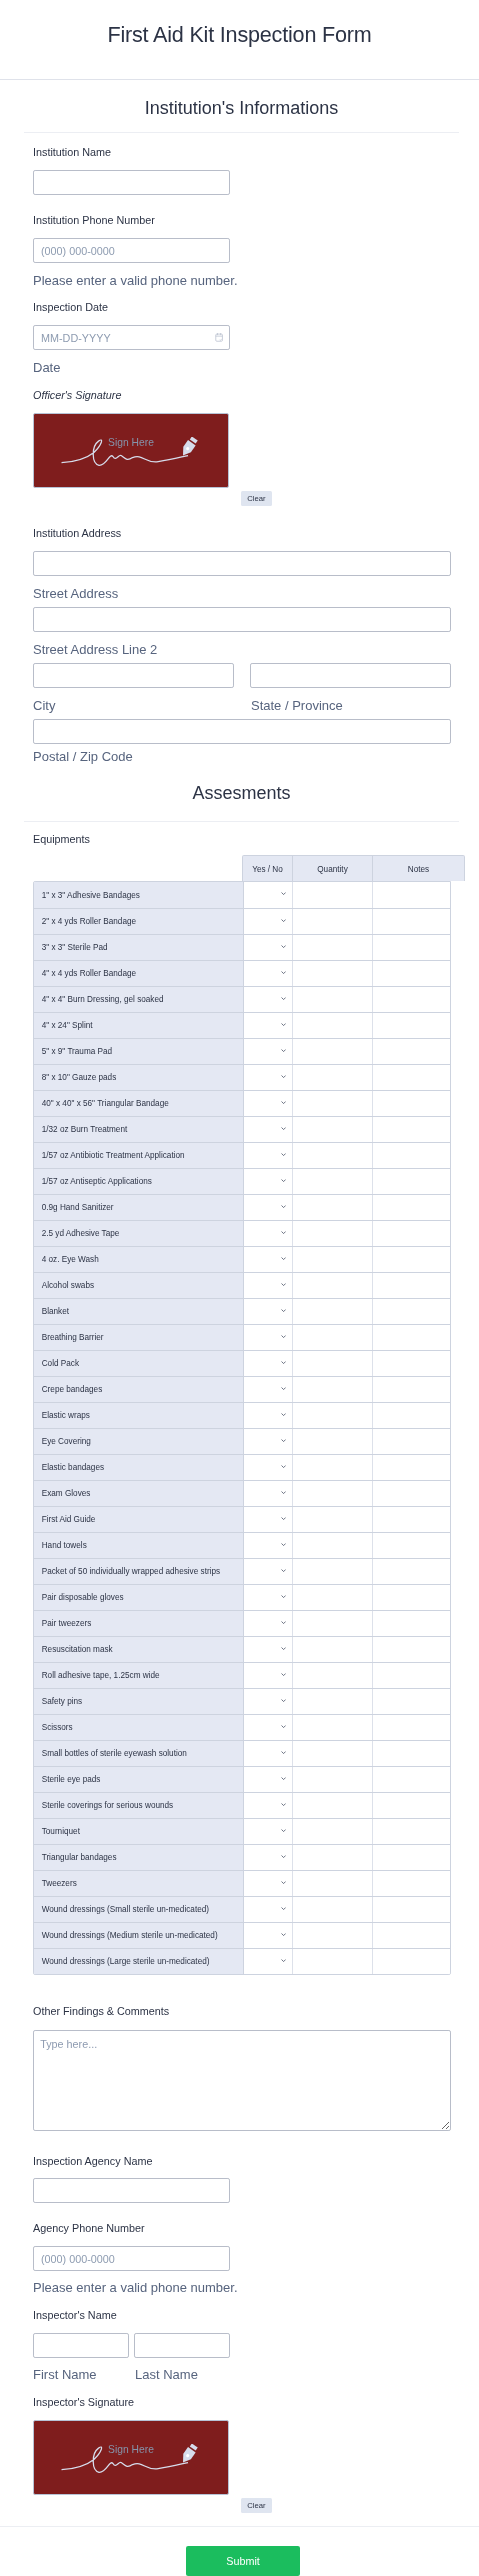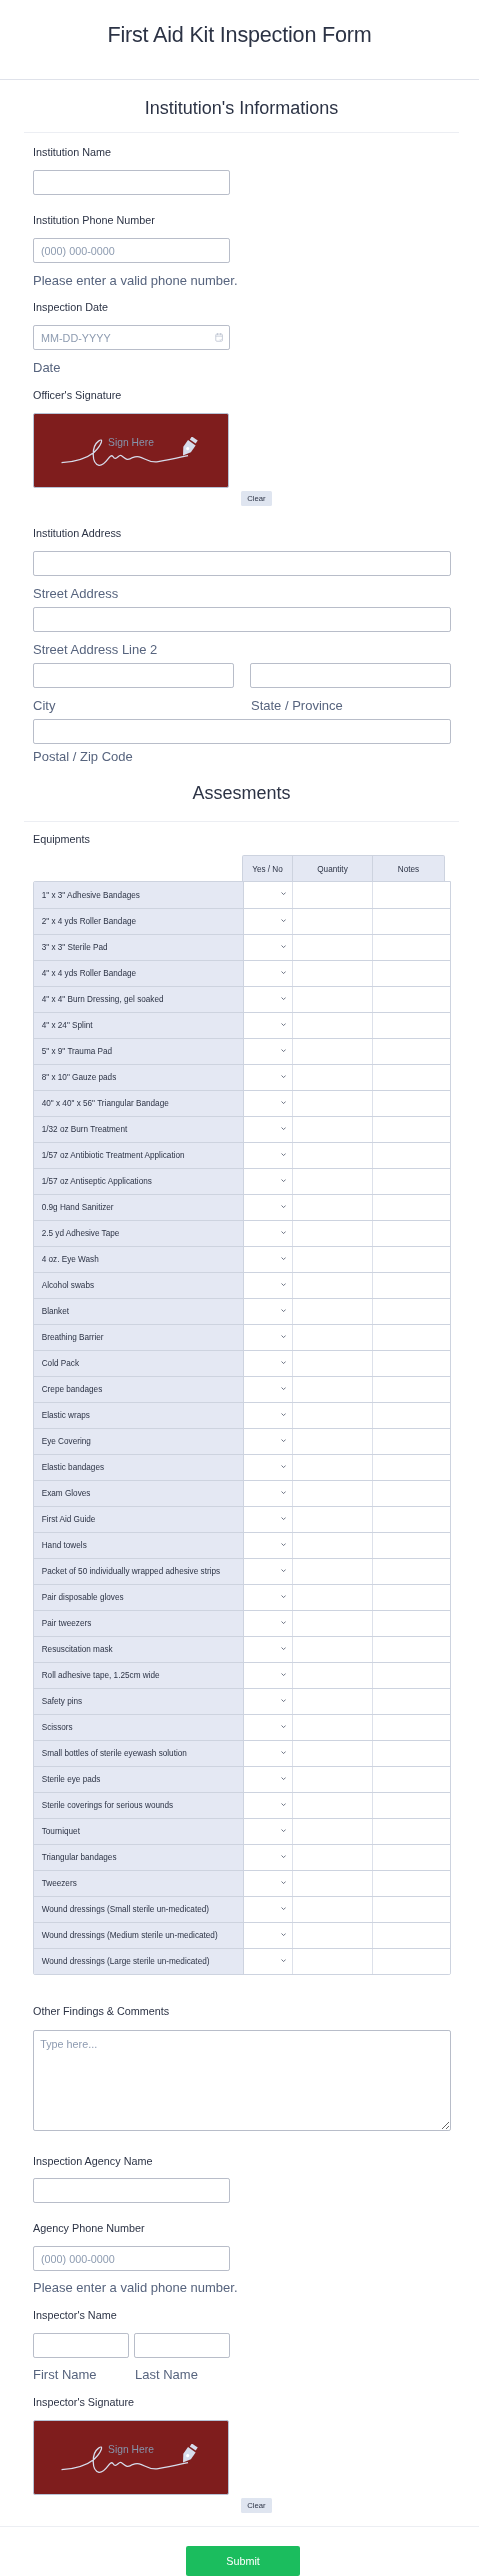--- a/index.html
+++ b/index.html
@@ -63,21 +63,21 @@
   .mbody { position: absolute; left: 0; top: 26px; width: 418px;
     border: 0.5px solid #cdd3df; border-radius: 2.1px 0 2.1px 2.1px; overflow: hidden; }
   .mrow { display: flex; height: 26px; border-top: 0.5px solid #cdd3df; }
   .mrow:first-child { border-top: none; }
   .mrow .name { width: 209px; background: #e4e8f3; display: flex; align-items: center;
     padding-left: 7.7px; font-size: 8.2px; color: #2c3345; }
   .mrow .yn { width: 49px; border-left: 0.5px solid #cdd3df; position: relative; background: #fff; cursor: pointer; }
   .mrow .yn svg { position: absolute; right: 6.2px; top: 10.3px; }
   .mrow .qty { width: 80px; border-left: 0.5px solid #dde1ea; background: #fff; }
   .mrow .notes { flex: 1; border-left: 0.5px solid #dde1ea; background: #fff; }
-  .col-yn { width: 49px; } .col-qty { width: 80px; } .col-notes { width: 72px; }
+  .col-yn { width: 49px; } .col-qty { width: 80px; } .col-notes { width: 92px; }
 
   textarea.input { height: 101px; padding: 6.2px; resize: both; line-height: 1.3; }
 
   .footer {
     position: absolute; left: 0; top: 2526px; width: 479px; height: 76px;
     border-top: 1px solid #eceef3;
   }
   .submit-btn {
     position: absolute; left: 186px; top: 19px; width: 114px; height: 30px;
     background: #1bbd5e; border: none; border-radius: 2.1px; color: #fff;
@@ -112,21 +112,21 @@
     <svg class="cal-icon" viewBox="0 0 16 20" width="8.2" height="10.3">
       <rect x="1.5" y="4" width="13" height="14" rx="2" fill="none" stroke="#b3bccb" stroke-width="1.4"></rect>
       <line x1="1.5" y1="8" x2="14.5" y2="8" stroke="#b3bccb" stroke-width="1.4"></line>
       <line x1="5" y1="2" x2="5" y2="6" stroke="#b3bccb" stroke-width="1.4"></line>
       <line x1="11" y1="2" x2="11" y2="6" stroke="#b3bccb" stroke-width="1.4"></line>
       <polyline points="9,15 10.5,16.5 13,13.5" fill="none" stroke="#b3bccb" stroke-width="1.2"></polyline>
     </svg>
   </div>
   <div class="abs sub" style="left:33px; top:360px;">Date</div>
 
-  <div class="abs label" style="left:33px; top:389px;">Officer's Signature</div>
+  <div class="abs label" style="left:33px; top:389px;font-style:italic;">Officer's Signature</div>
   <div class="abs sig-box" style="left:33px; top:413px;">
     <svg class="sig-art" width="155" height="36" viewBox="0 0 300 70">
       <path d="M12 50 C 40 48, 60 42, 75 30 C 90 16, 95 0, 84 8 C 70 18, 70 52, 85 55 C 100 56, 105 30, 112 38 C 118 48, 122 34, 128 36 C 135 40, 138 48, 150 40 C 170 32, 175 52, 200 48 C 225 44, 240 40, 258 36" fill="none" stroke="#d6dceb" stroke-width="2.5"></path>
       <g transform="translate(258,6) rotate(35)">
         <path d="M0 0 L 18 0 L 18 16 L 9 30 L 0 16 Z" fill="#d6dceb"></path>
         <rect x="2" y="-10" width="14" height="7" fill="#d6dceb"></rect>
         <circle cx="9" cy="14" r="3" fill="#fff"></circle>
       </g>
     </svg>
     <div class="sig-text">Sign Here</div>

